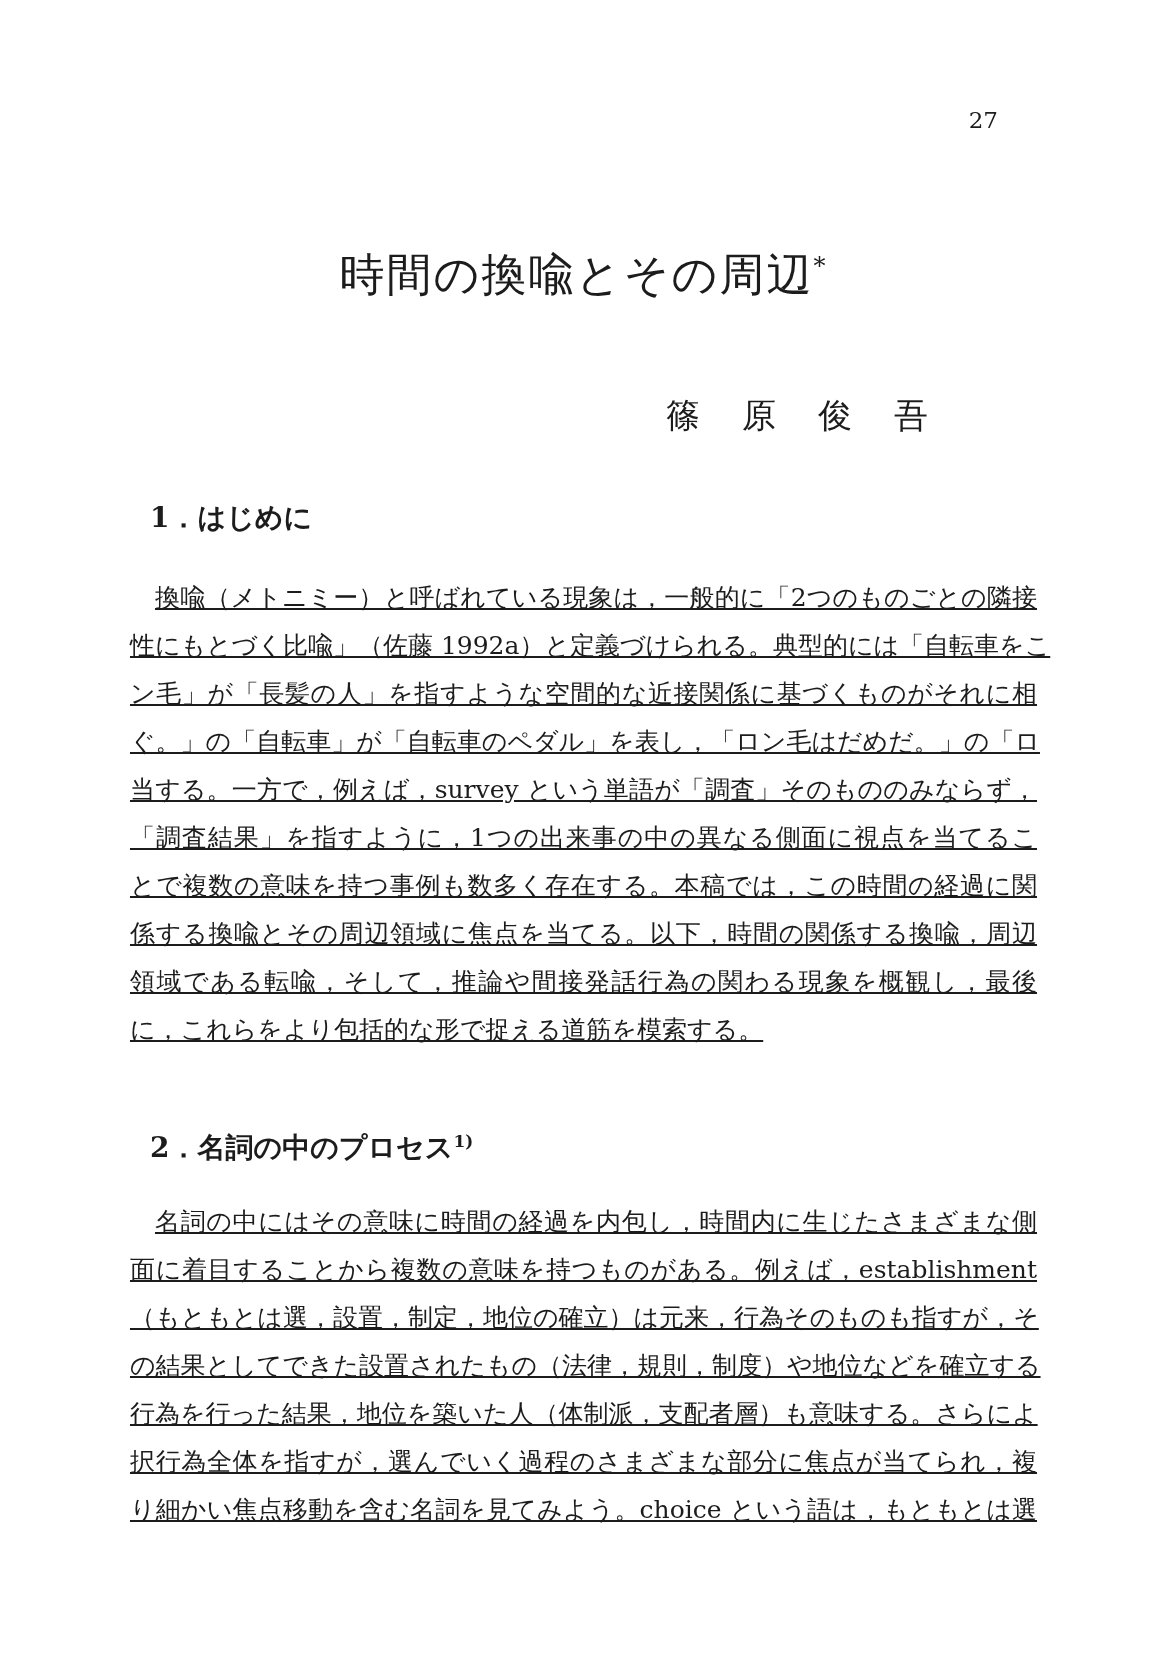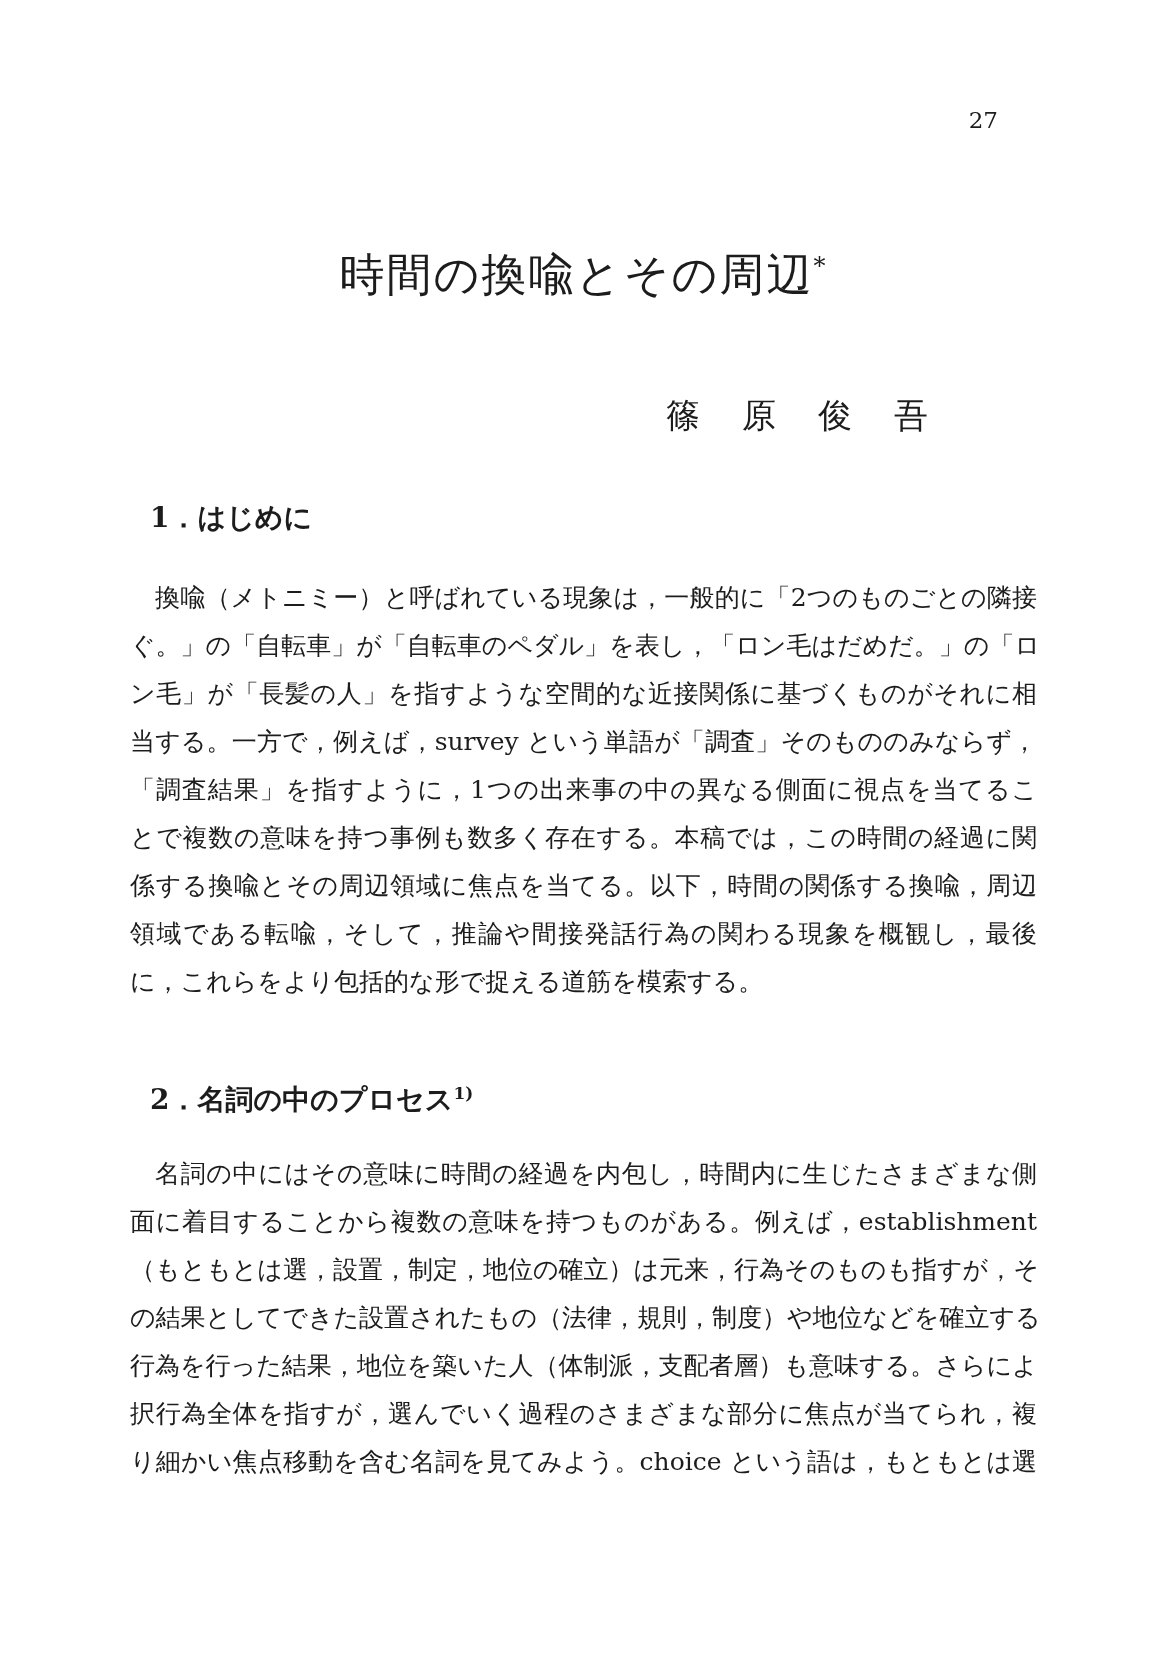--- a/index.html
+++ b/index.html
@@ -60,20 +60,21 @@
     margin-top: 74px;
   }
   .heading sup {
     font-size: 17px;
     vertical-align: super;
     line-height: 0;
     letter-spacing: 0;
   }
   .para {
     margin-top: 36px;
+    text-decoration: underline;
   }
   .para.second {
     margin-top: 30px;
   }
   .line {
     margin: 0;
     font-size: 25px;
     line-height: 48px;
     text-align: justify;
     text-align-last: justify;
@@ -95,22 +96,23 @@
 <div class="content">
 
   <h1 class="title"><span>時間の換喩とその周辺</span><sup>*</sup></h1>
 
   <div class="author">篠　原　俊　吾</div>
 
   <h2 class="heading">1．はじめに</h2>
 
   <div class="para">
     <p class="line indent">換喩（メトニミー）と呼ばれている現象は，一般的に「2つのものごとの隣接</p>
+    <p class="line">性にもとづく比喩」（佐藤 1992a）と定義づけられる。典型的には「自転車をこ</p>
+    <p class="line">ン毛」が「長髪の人」を指すような空間的な近接関係に基づくものがそれに相</p>
     <p class="line">ぐ。」の「自転車」が「自転車のペダル」を表し，「ロン毛はだめだ。」の「ロ</p>
-    <p class="line">ン毛」が「長髪の人」を指すような空間的な近接関係に基づくものがそれに相</p>
     <p class="line">当する。一方で，例えば，survey という単語が「調査」そのもののみならず，</p>
     <p class="line">「調査結果」を指すように，1つの出来事の中の異なる側面に視点を当てるこ</p>
     <p class="line">とで複数の意味を持つ事例も数多く存在する。本稿では，この時間の経過に関</p>
     <p class="line">係する換喩とその周辺領域に焦点を当てる。以下，時間の関係する換喩，周辺</p>
     <p class="line">領域である転喩，そして，推論や間接発話行為の関わる現象を概観し，最後</p>
     <p class="line nojust">に，これらをより包括的な形で捉える道筋を模索する。</p>
   </div>
 
   <h2 class="heading second"><span>2．名詞の中のプロセス</span><sup>1)</sup></h2>
 

